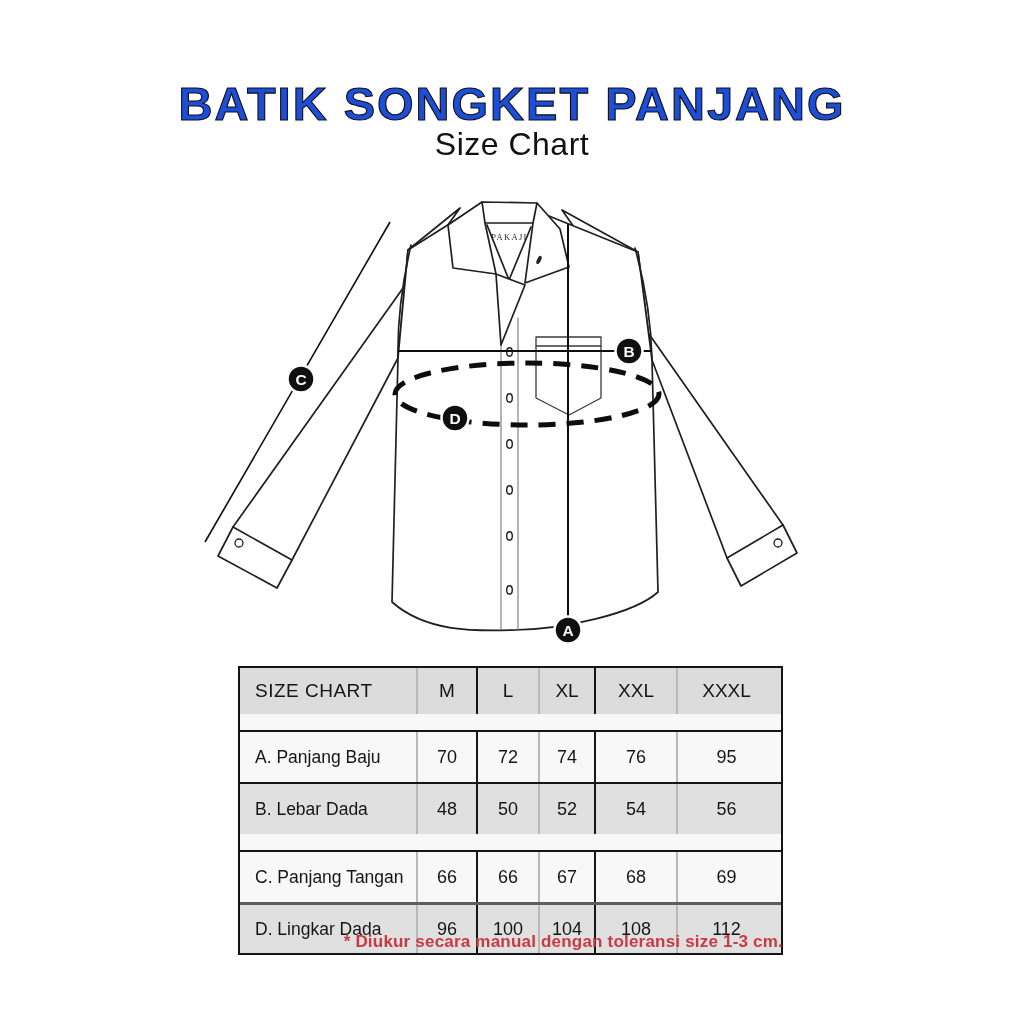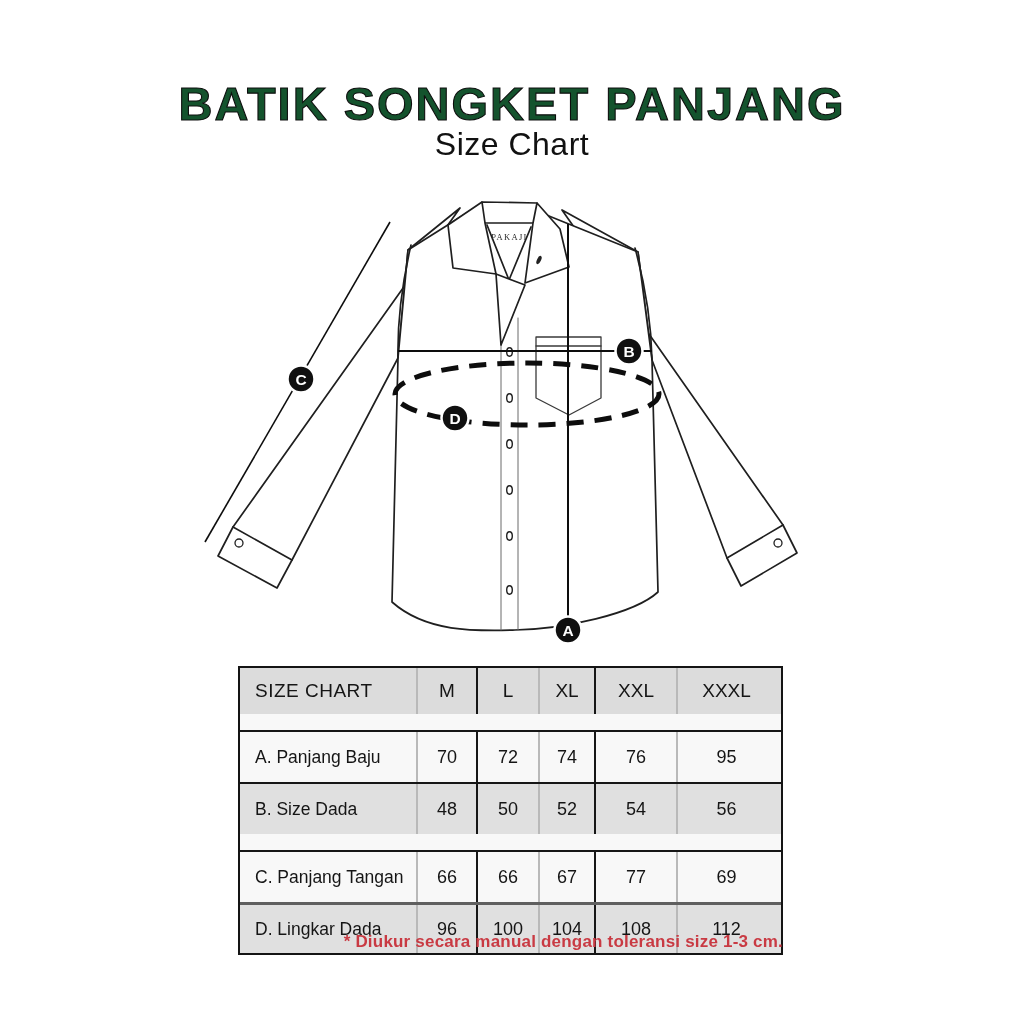--- a/index.html
+++ b/index.html
@@ -2,21 +2,21 @@
 <html><head>
 <meta charset="utf-8">
 <style>
   html,body{margin:0;padding:0;background:#ffffff;}
   .page{
     position:relative;width:1024px;height:1024px;background:#ffffff;overflow:hidden;
     font-family:"Liberation Sans", sans-serif;color:#141414;
   }
   .title{
     position:absolute;left:0;top:76px;width:1024px;text-align:center;
-    font-size:47px;font-weight:bold;letter-spacing:2px;color:#14532d;
+    font-size:47px;font-weight:bold;letter-spacing:2px;color:#1d4ed8;
     -webkit-text-stroke:1.1px #0d0d0d;white-space:nowrap;
   }
   .subtitle{
     position:absolute;left:0;top:126px;width:1024px;text-align:center;
     font-size:32px;font-weight:400;letter-spacing:0.5px;color:#111;
   }
   .diagram{position:absolute;left:192px;top:190px;width:640px;height:480px;}
   .tbl{
     position:absolute;left:238px;top:666px;width:545px;box-sizing:border-box;
     border:2px solid #141414;background:#f8f8f8;
@@ -138,34 +138,34 @@
     <div class="row odd">
       <div class="cell c0">A. Panjang Baju</div>
       <div class="cell c1">70</div>
       <div class="cell c2">72</div>
       <div class="cell c3">74</div>
       <div class="cell c4">76</div>
       <div class="cell c5">95</div>
     </div>
 
     <div class="row even">
-      <div class="cell c0">B. Size Dada</div>
+      <div class="cell c0">B. Lebar Dada</div>
       <div class="cell c1">48</div>
       <div class="cell c2">50</div>
       <div class="cell c3">52</div>
       <div class="cell c4">54</div>
       <div class="cell c5">56</div>
     </div>
 
     <div class="row odd">
       <div class="cell c0">C. Panjang Tangan</div>
       <div class="cell c1">66</div>
       <div class="cell c2">66</div>
       <div class="cell c3">67</div>
-      <div class="cell c4">77</div>
+      <div class="cell c4">68</div>
       <div class="cell c5">69</div>
     </div>
 
     <div class="row even last thickline">
       <div class="cell c0">D. Lingkar Dada</div>
       <div class="cell c1">96</div>
       <div class="cell c2">100</div>
       <div class="cell c3">104</div>
       <div class="cell c4">108</div>
       <div class="cell c5">112</div>

